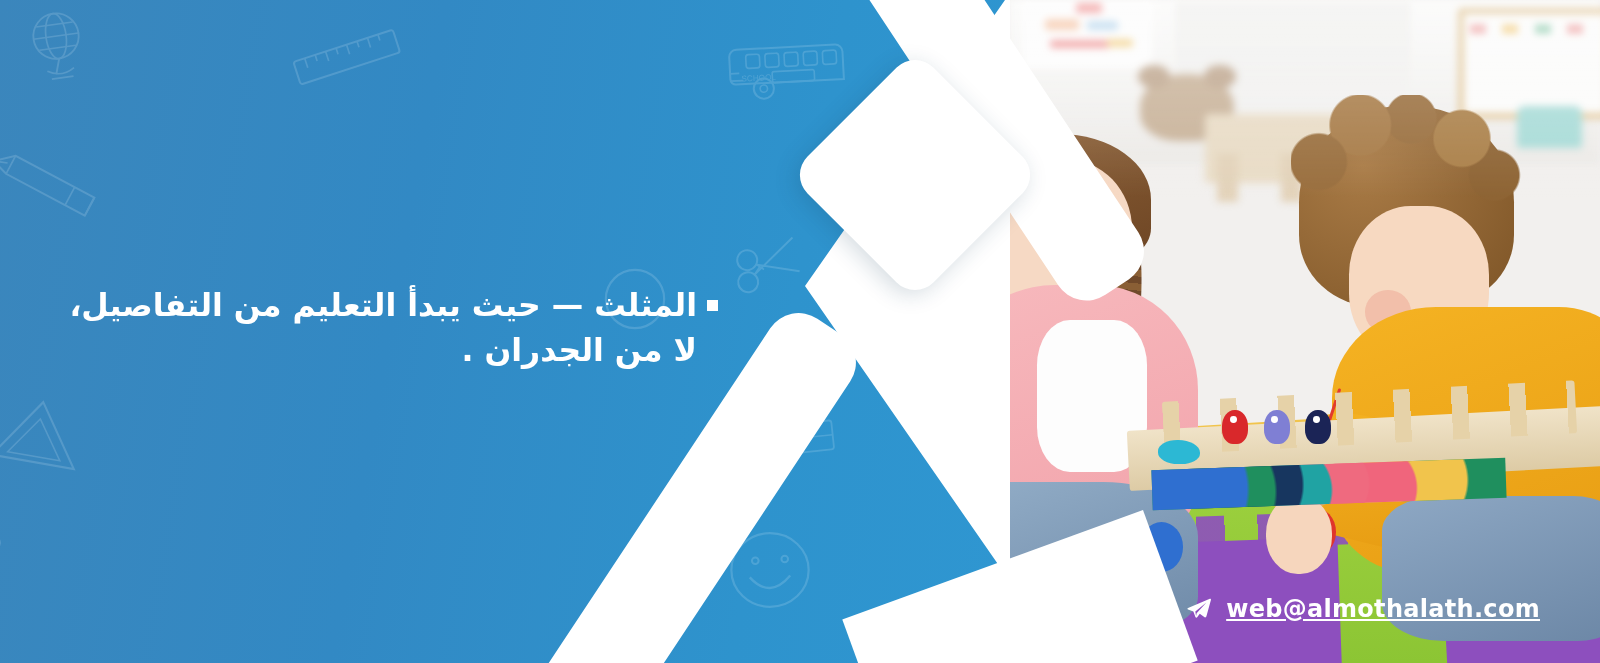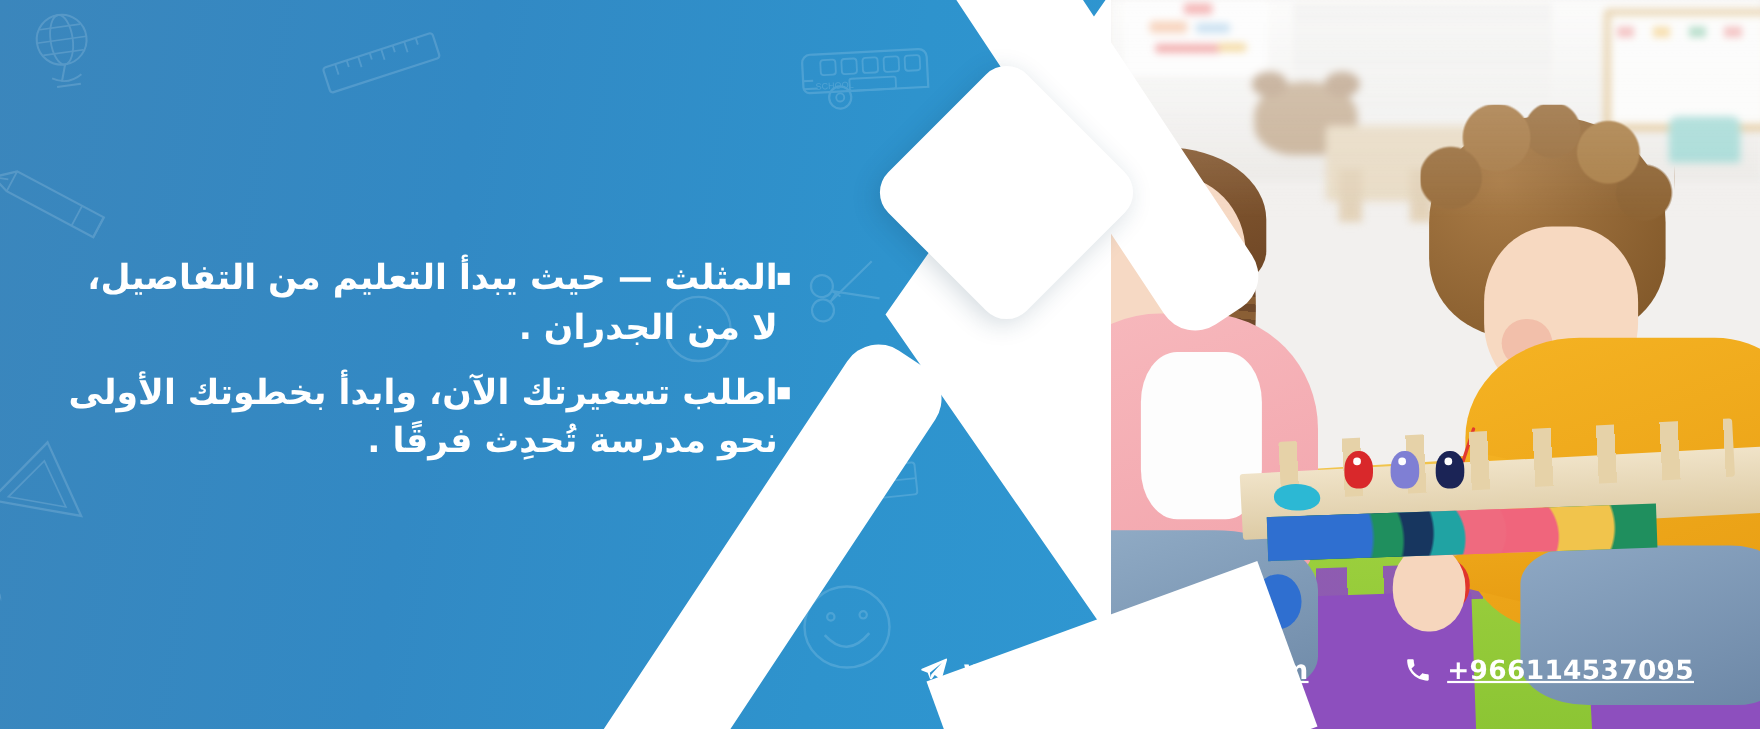--- a/index.html
+++ b/index.html
@@ -305,20 +305,21 @@
     position:absolute; left:0; top:0;
     width:740px; height:663px;
     padding:0 22px 0 40px;
     display:flex; flex-direction:column;
     justify-content:center;
     direction:rtl;
   }
   .bullets{ margin-top:6px; }
   .bullet{
     display:flex; align-items:flex-start; justify-content:flex-start;
+    gap:10px;
     margin-bottom:14px;
   }
   .bullet-mark{
     flex:0 0 auto;
     width:11px; height:11px;
     background:#ffffff;
     margin-top:17px;
   }
   .bullet-text{
     color:#ffffff;
@@ -505,38 +506,26 @@
 
   <div class="content">
     <div class="bullets">
 
       <div class="bullet b1">
         <span class="bullet-mark"></span>
         <span class="bullet-text">المثلث — حيث يبدأ التعليم من التفاصيل، لا من الجدران .</span>
       </div>
 
 
-      <div class="bullet b3">
-        <span class="bullet-mark"></span>
-        <span class="bullet-text">اطلب تسعيرتك الآن، وابدأ بخطوتك الأولى نحو مدرسة تُحدِث فرقًا .</span>
-      </div>
 
     </div>
   </div>
 
   <div class="contact">
 
-    <a class="contact-item" href="#">
-      <span class="ico">
-        <svg viewBox="0 0 24 24">
-          <path d="M6.6 10.8c1.4 2.8 3.8 5.1 6.6 6.6l2.2-2.2c.3-.3.7-.4 1-.2 1.2.4 2.4.6 3.7.6.6 0 1 .4 1 1V20c0 .6-.4 1-1 1C10.6 21 3 13.4 3 4c0-.6.4-1 1-1h3.5c.6 0 1 .4 1 1 0 1.3.2 2.5.6 3.7.1.4 0 .8-.2 1.1l-2.3 2z"></path>
-        </svg>
-      </span>
-      <span>+966114537095</span>
-    </a>
 
     <a class="contact-item" href="#">
       <span class="ico">
         <svg viewBox="0 0 24 24">
           <path d="M22 2.6 1.9 11c-.7.3-.7 1.2 0 1.5l4.9 1.9 1.9 5c.3.7 1.2.8 1.6.2l2.4-3.3 4.5 3.3c.6.4 1.4.1 1.6-.6L23 3.7c.2-.8-.4-1.4-1-1.1zM8.6 14.3 18.8 6 9.8 15.9l-.5 2.5-.7-4.1z"></path>
         </svg>
       </span>
       <span>web@almothalath.com</span>
     </a>
 

